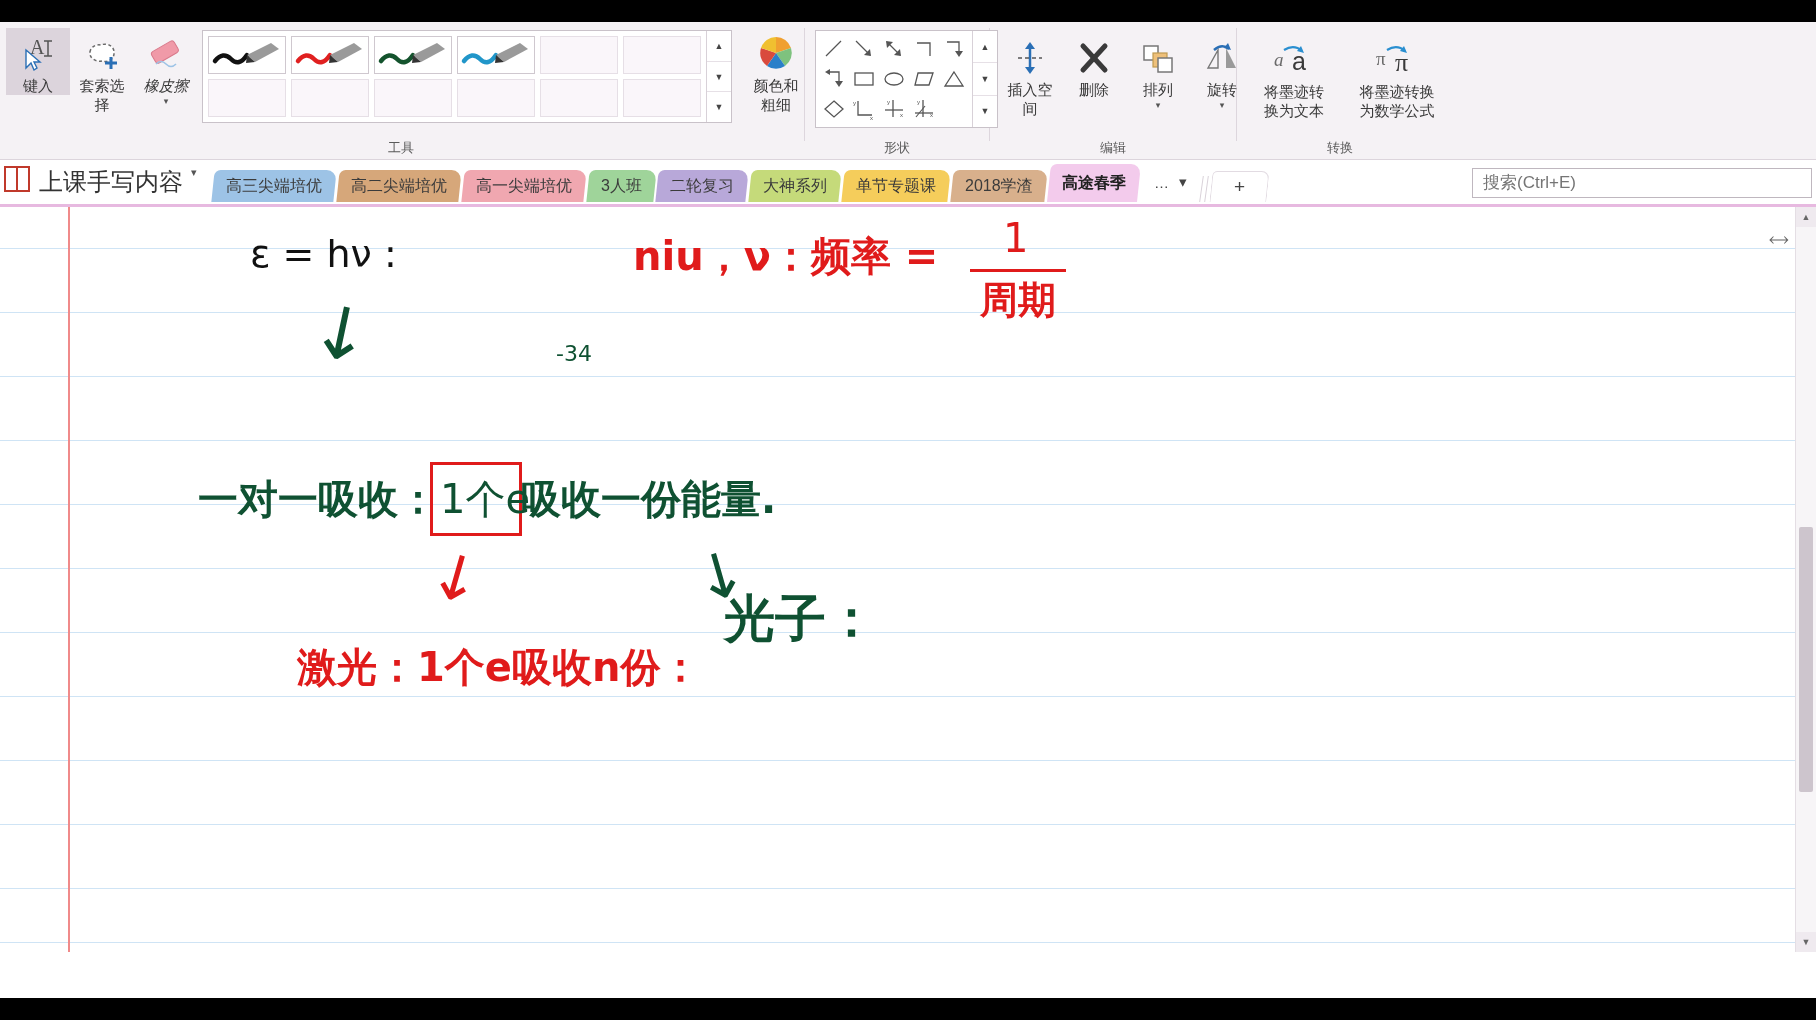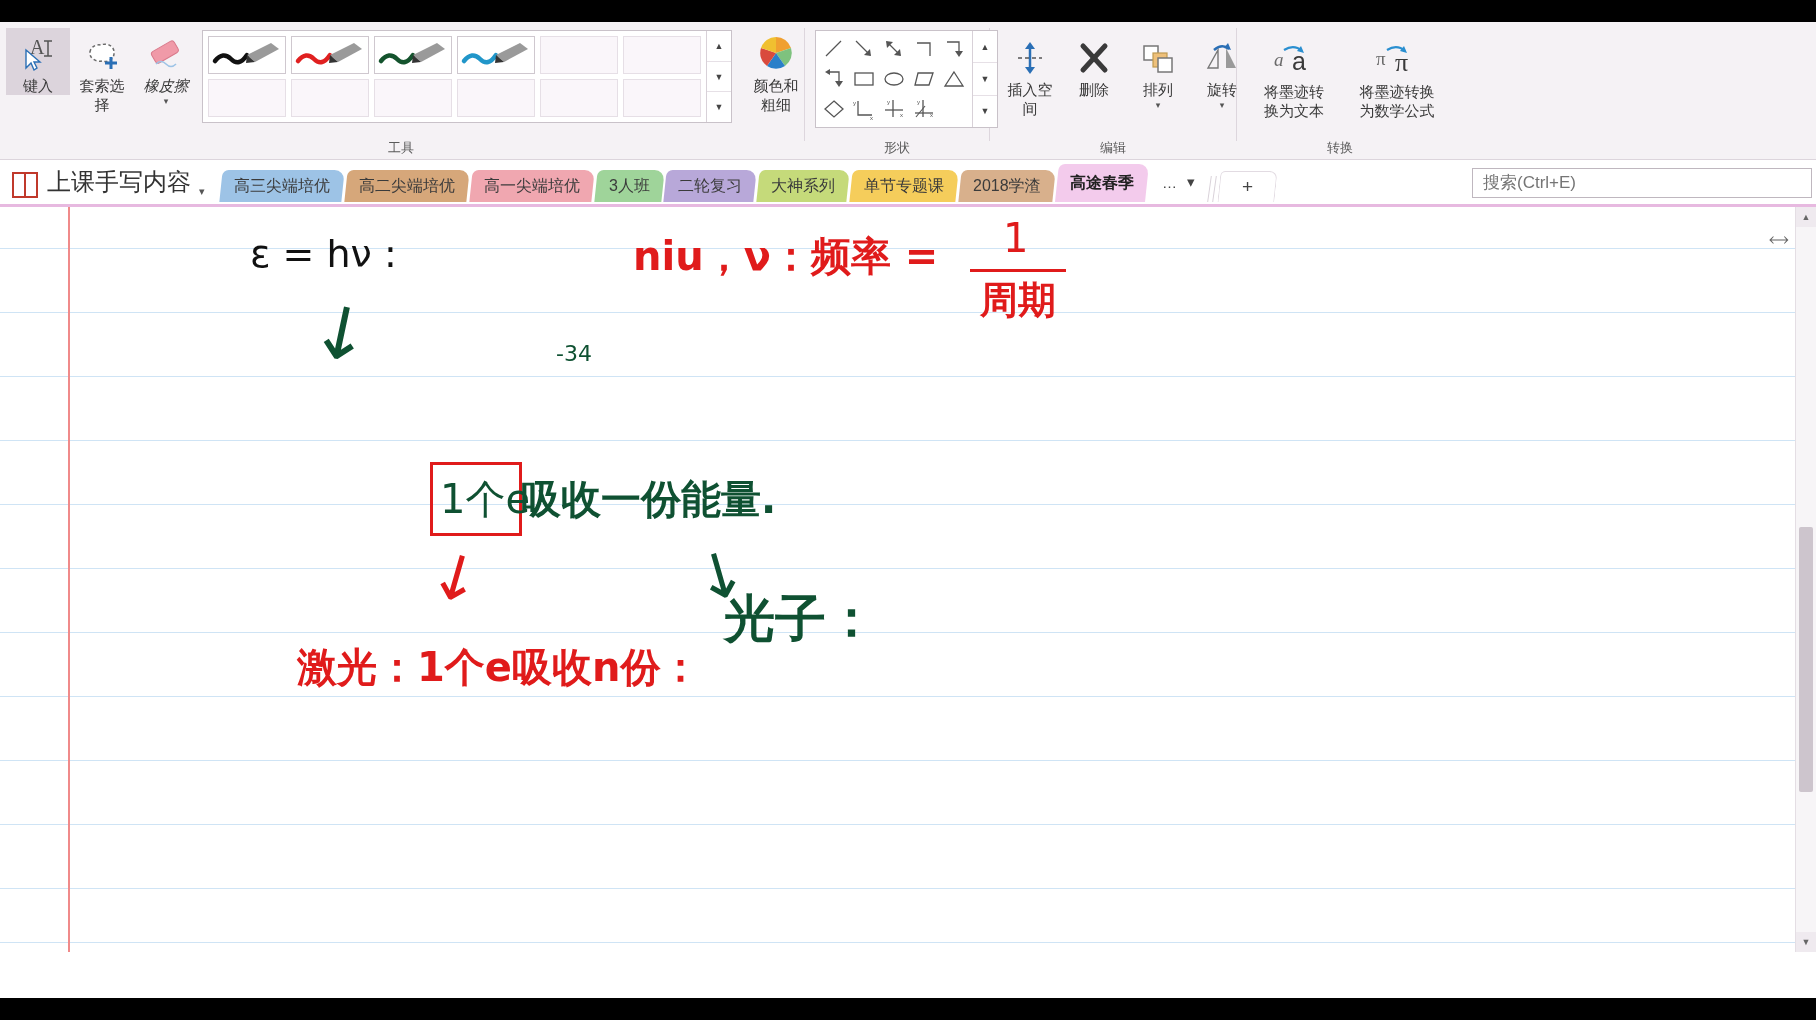--- a/index.html
+++ b/index.html
@@ -41,21 +41,21 @@
 
   
   .shapegal{border:1px solid #c9c2c9;background:#fff;display:flex;margin:4px 0 0 2px;}
   .shapecells{display:grid;grid-template-columns:repeat(5,28px);grid-template-rows:repeat(3,28px);
               gap:2px;padding:4px;}
   .shapecell{display:flex;align-items:center;justify-content:center;}
 
   
   .tabbar{position:relative;height:44px;background:#fff;display:flex;align-items:center;
           border-bottom:3px solid #e7b9e0;}
-  .nbtitle{display:flex;align-items:flex-end;padding-left:12px;padding-right:4px;}
+  .nbtitle{display:flex;align-items:flex-start;padding-left:4px;padding-right:4px;}
   .nbicon{width:22px;height:22px;border:2px solid #c0392b;margin-right:9px;position:relative;}
   .nbicon:after{content:"";position:absolute;left:50%;top:0;bottom:0;width:2px;background:#c0392b;
                 transform:translateX(-50%);}
   .nbname{font-size:24px;color:#333;}
   .nbcaret{margin-left:8px;font-size:11px;color:#555;}
   .sectabs{display:flex;align-items:flex-end;height:40px;margin-left:12px;}
   .sectab{height:32px;line-height:32px;padding:0 13px;font-size:16px;color:#3b3b3b;
           border-radius:6px 10px 0 0;margin-right:3px;transform:skewX(-6deg);white-space:nowrap;cursor:default;}
   .sectab span{display:inline-block;transform:skewX(6deg);}
   .sectab.active{font-weight:bold;height:38px;line-height:38px;color:#222;}
@@ -454,20 +454,21 @@
 
     <div class="ink ink-black" style="left:250px;top:25px;font-size:38px;">ε = hν :</div>
     <div class="ink ink-red" style="left:633px;top:22px;font-size:40px;font-weight:bold;">niu，ν：频率  =</div>
     <div class="ink ink-red" style="left:1003px;top:8px;font-size:40px;">1</div>
     <div class="fracline" style="left:970px;top:62px;width:96px;"></div>
     <div class="ink ink-red" style="left:980px;top:68px;font-size:38px;font-weight:bold;">周期</div>
 
     <div class="ink ink-green" style="left:311px;top:85px;font-size:72px;transform:rotate(12deg);">↓</div>
     <div class="ink ink-green" style="left:556px;top:134px;font-size:22px;">-34</div>
 
+    <div class="ink ink-green" style="left:198px;top:265px;font-size:40px;font-weight:bold;">一对一吸收：</div>
     <div class="redbox" style="left:430px;top:255px;width:86px;height:68px;"></div>
     <div class="ink ink-green" style="left:440px;top:265px;font-size:40px;">1个e</div>
     <div class="ink ink-green" style="left:521px;top:265px;font-size:40px;font-weight:bold;">吸收一份能量.</div>
 
     <div class="ink ink-red" style="left:430px;top:335px;font-size:62px;transform:rotate(16deg);">↓</div>
     <div class="ink ink-green" style="left:694px;top:333px;font-size:62px;transform:rotate(-16deg);">↓</div>
     <div class="ink ink-green" style="left:724px;top:378px;font-size:51px;font-weight:bold;">光子：</div>
     <div class="ink ink-red" style="left:297px;top:413px;font-size:40px;font-weight:bold;margin-top:20px;">激光：1个e吸收n份：</div>
 
     <div class="vscroll">

